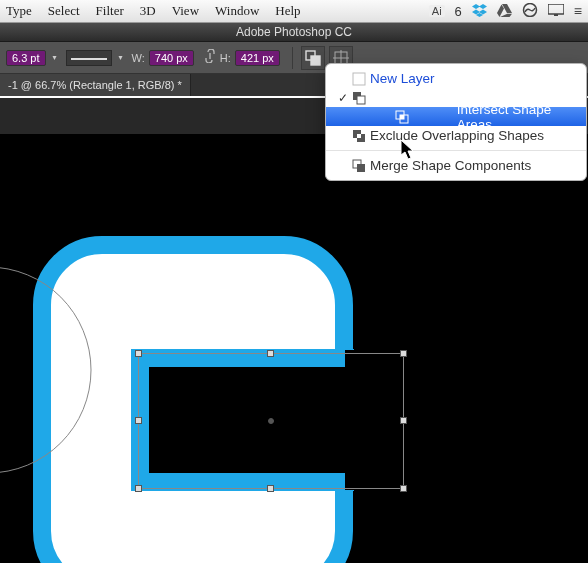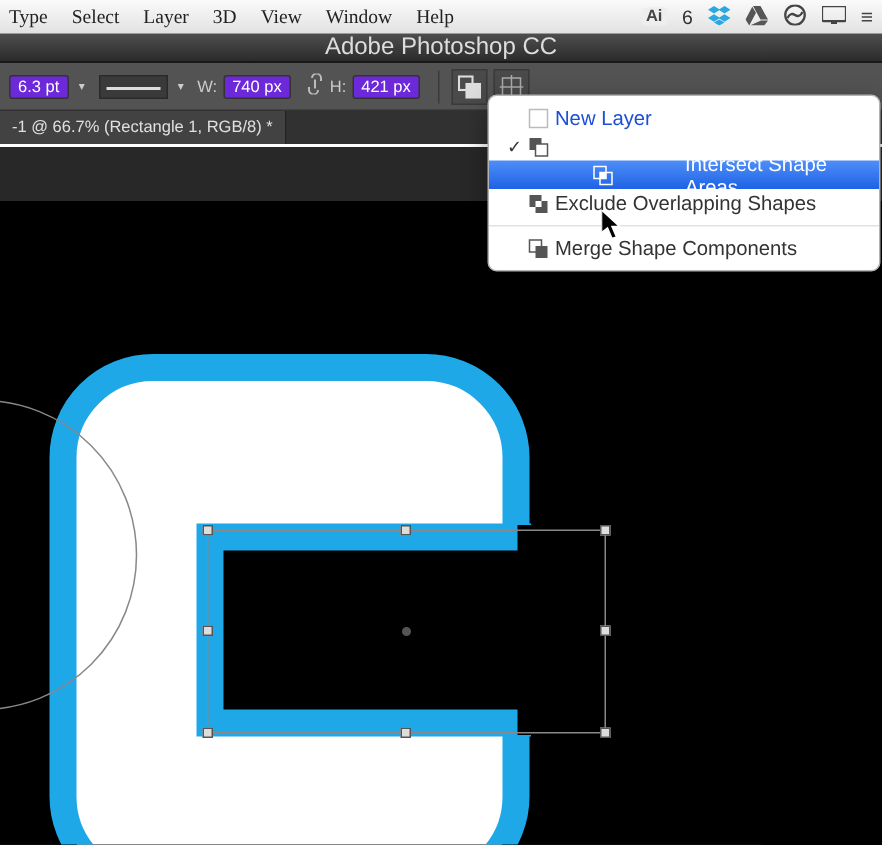--- a/index.html
+++ b/index.html
@@ -35,41 +35,41 @@
     gap: 10px;
     align-items: center;
   }
   .mac-menubar .status-icon { font-size: 14px; color:#333; line-height:1; }
   .mac-menubar .status-text { color:#333; font-size:13px;}
   
   .app-titlebar {
     height: 18px;
     background: linear-gradient(#4d4d4d, #2b2b2b);
     display: flex;
-    align-items: flex-end;
+    align-items: center;
     justify-content: center;
     color: #ddd;
-    font-size: 16px;
+    font-size: 12px;
     border-bottom: 1px solid #1a1a1a;
   }
   
   .options-bar {
     height: 32px;
     background: #535353;
     display: flex;
     align-items: center;
     padding: 0 6px;
     color: #ccc;
     font-size: 11px;
     border-bottom: 1px solid #333;
     box-sizing:border-box;
   }
   .opt-group { display:flex; align-items:center; gap:4px; margin-right:6px; }
   .opt-label { color:#ccc; }
-  .opt-value { color:#fff; background:#6d28d9; padding:1px 5px; border-radius:2px; border:1px solid #333;}
+  .opt-value { color:#fff; background:#701a75; padding:1px 5px; border-radius:2px; border:1px solid #333;}
   .opt-line {
     width: 44px; height: 14px; background:#3a3a3a; border:1px solid #2a2a2a; position:relative;
   }
   .opt-line::before{
     content:""; position:absolute; left:4px; right:4px; top:50%; border-top:2px solid #ddd;
   }
   .opt-dropdown { width:10px; height:14px; display:inline-flex; align-items:center; justify-content:center; color:#ccc; font-size:8px;}
   .chain-icon { color:#bbb; font-size:12px; margin:0 4px; }
   .opt-divider { width:1px; height:22px; background:#3a3a3a; margin:0 6px;}
   .opt-iconbtn { width:22px; height:22px; display:flex; align-items:center; justify-content:center; border:1px solid #3a3a3a; background:#4a4a4a;}
@@ -148,28 +148,28 @@
   }
   .handle.c { border-radius:50%; background:#555; width:6px;height:6px;}
 </style>
 </head>
 <body>
 
 <div class="mac-menubar">
   <div class="menu-left">
     <span>Type</span>
     <span>Select</span>
-    <span>Layer</span>
+    <span>Filter</span>
     <span>3D</span>
     <span>View</span>
     <span>Window</span>
     <span>Help</span>
   </div>
   <div class="menu-right">
-    <span class="status-text" style="font-weight:bold;color:#444;background:#eee;padding:0 3px;border-radius:2px;font-size:11px;">Ai</span>
+    <span class="status-text" style="font-weight:normal;color:#444;background:#eee;padding:0 3px;border-radius:2px;font-size:11px;">Ai</span>
     <span class="status-text">6</span>
     <span class="status-icon" style="color:#2aa8e0">
       <svg width="15" height="13" viewBox="0 0 15 13">
           <path fill="#2aa8e0" d="M4 0 L8 2.5 L4 5 L0 2.5 Z M11 0 L15 2.5 L11 5 L7 2.5 Z M4 5.5 L8 8 L4 10.5 L0 8 Z M11 5.5 L15 8 L11 10.5 L7 8 Z M7.5 9 L11 11 L7.5 13 L4 11 Z"></path>
         </svg>
     </span>
     <span class="status-icon">
       <svg width="15" height="13" viewBox="0 0 15 13">
           <path fill="#555" d="M5 0 L10 0 L15 9 L10 9 Z M4.5 0.5 L0 9 L2.5 13 L7 4.5 Z M10.3 9.7 L15 9.7 L12.5 13 L3 13 Z"></path>
         </svg>

